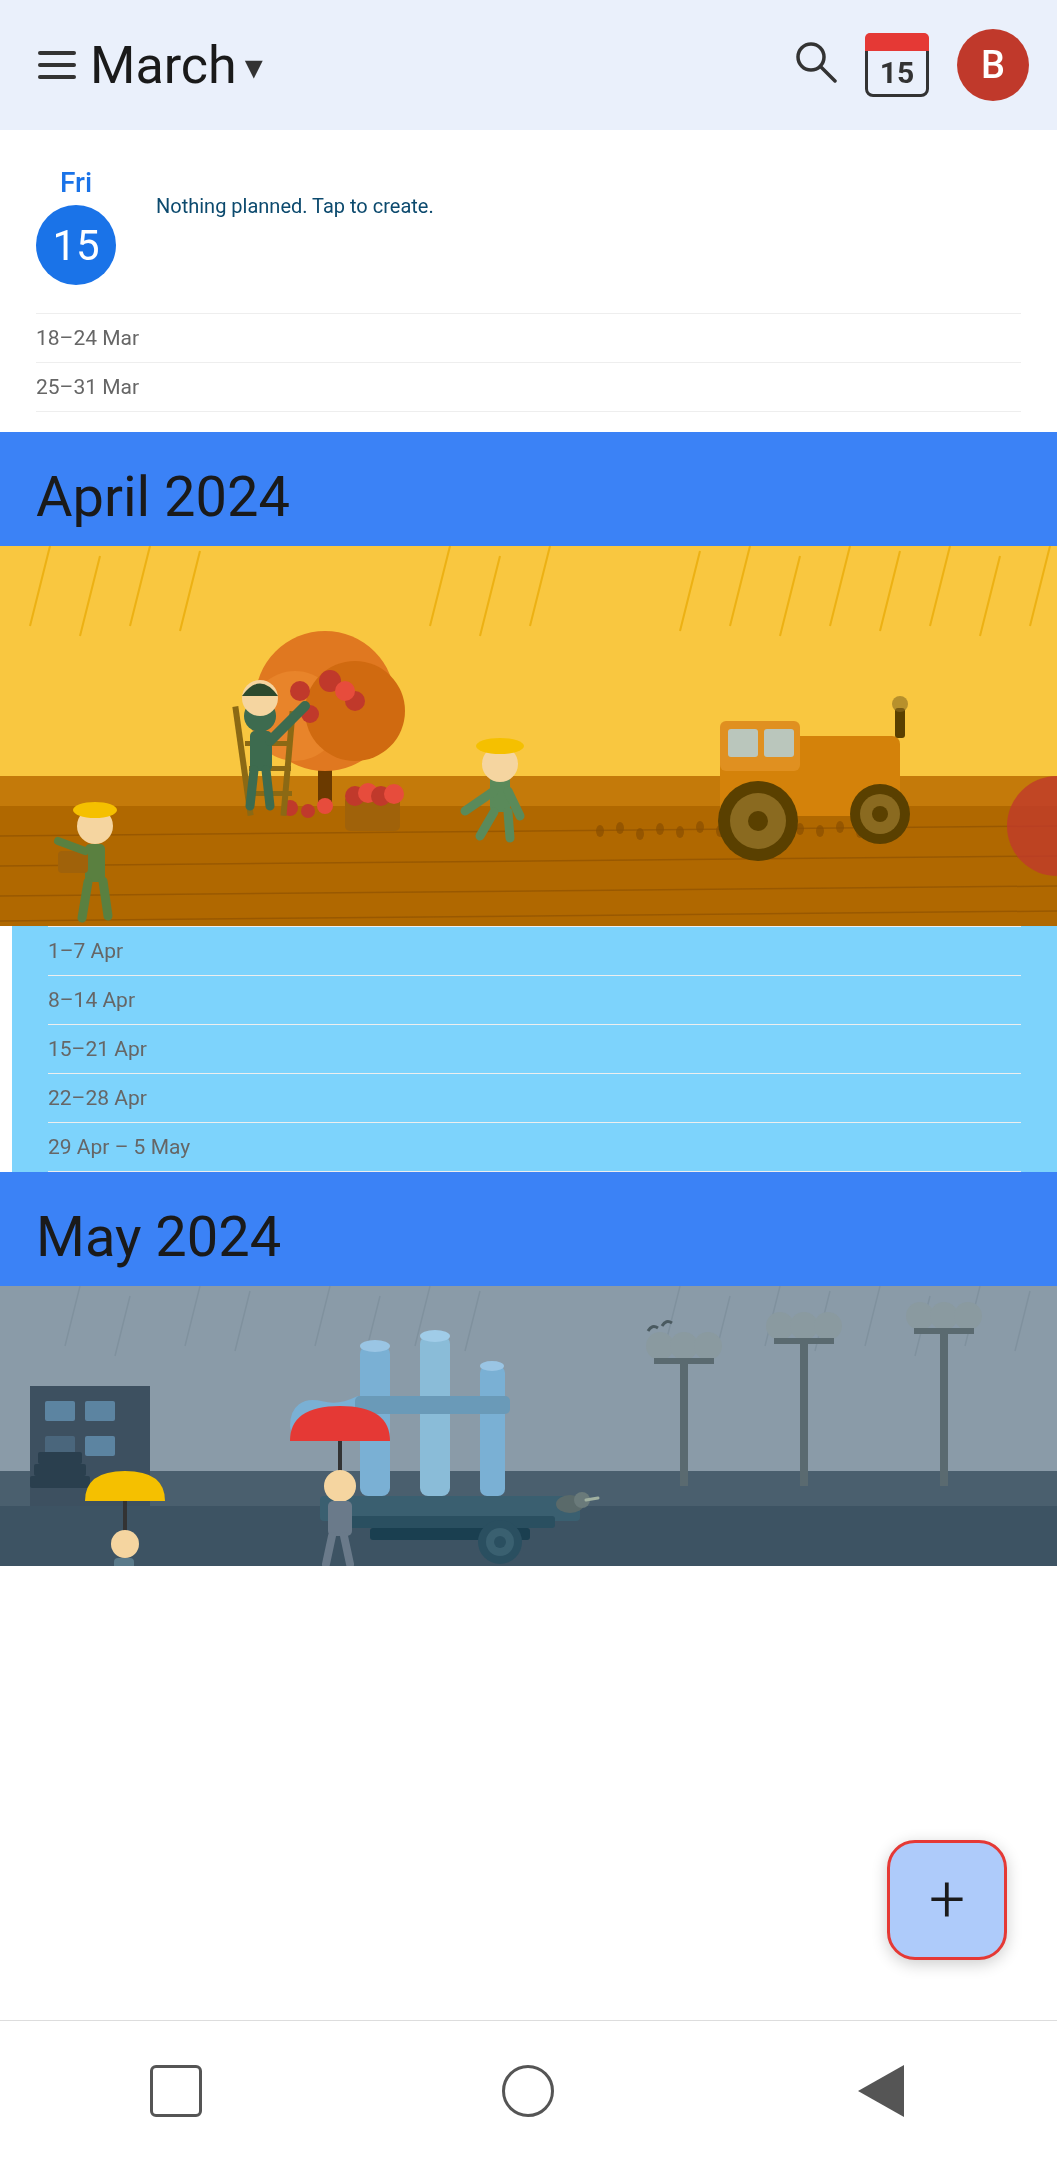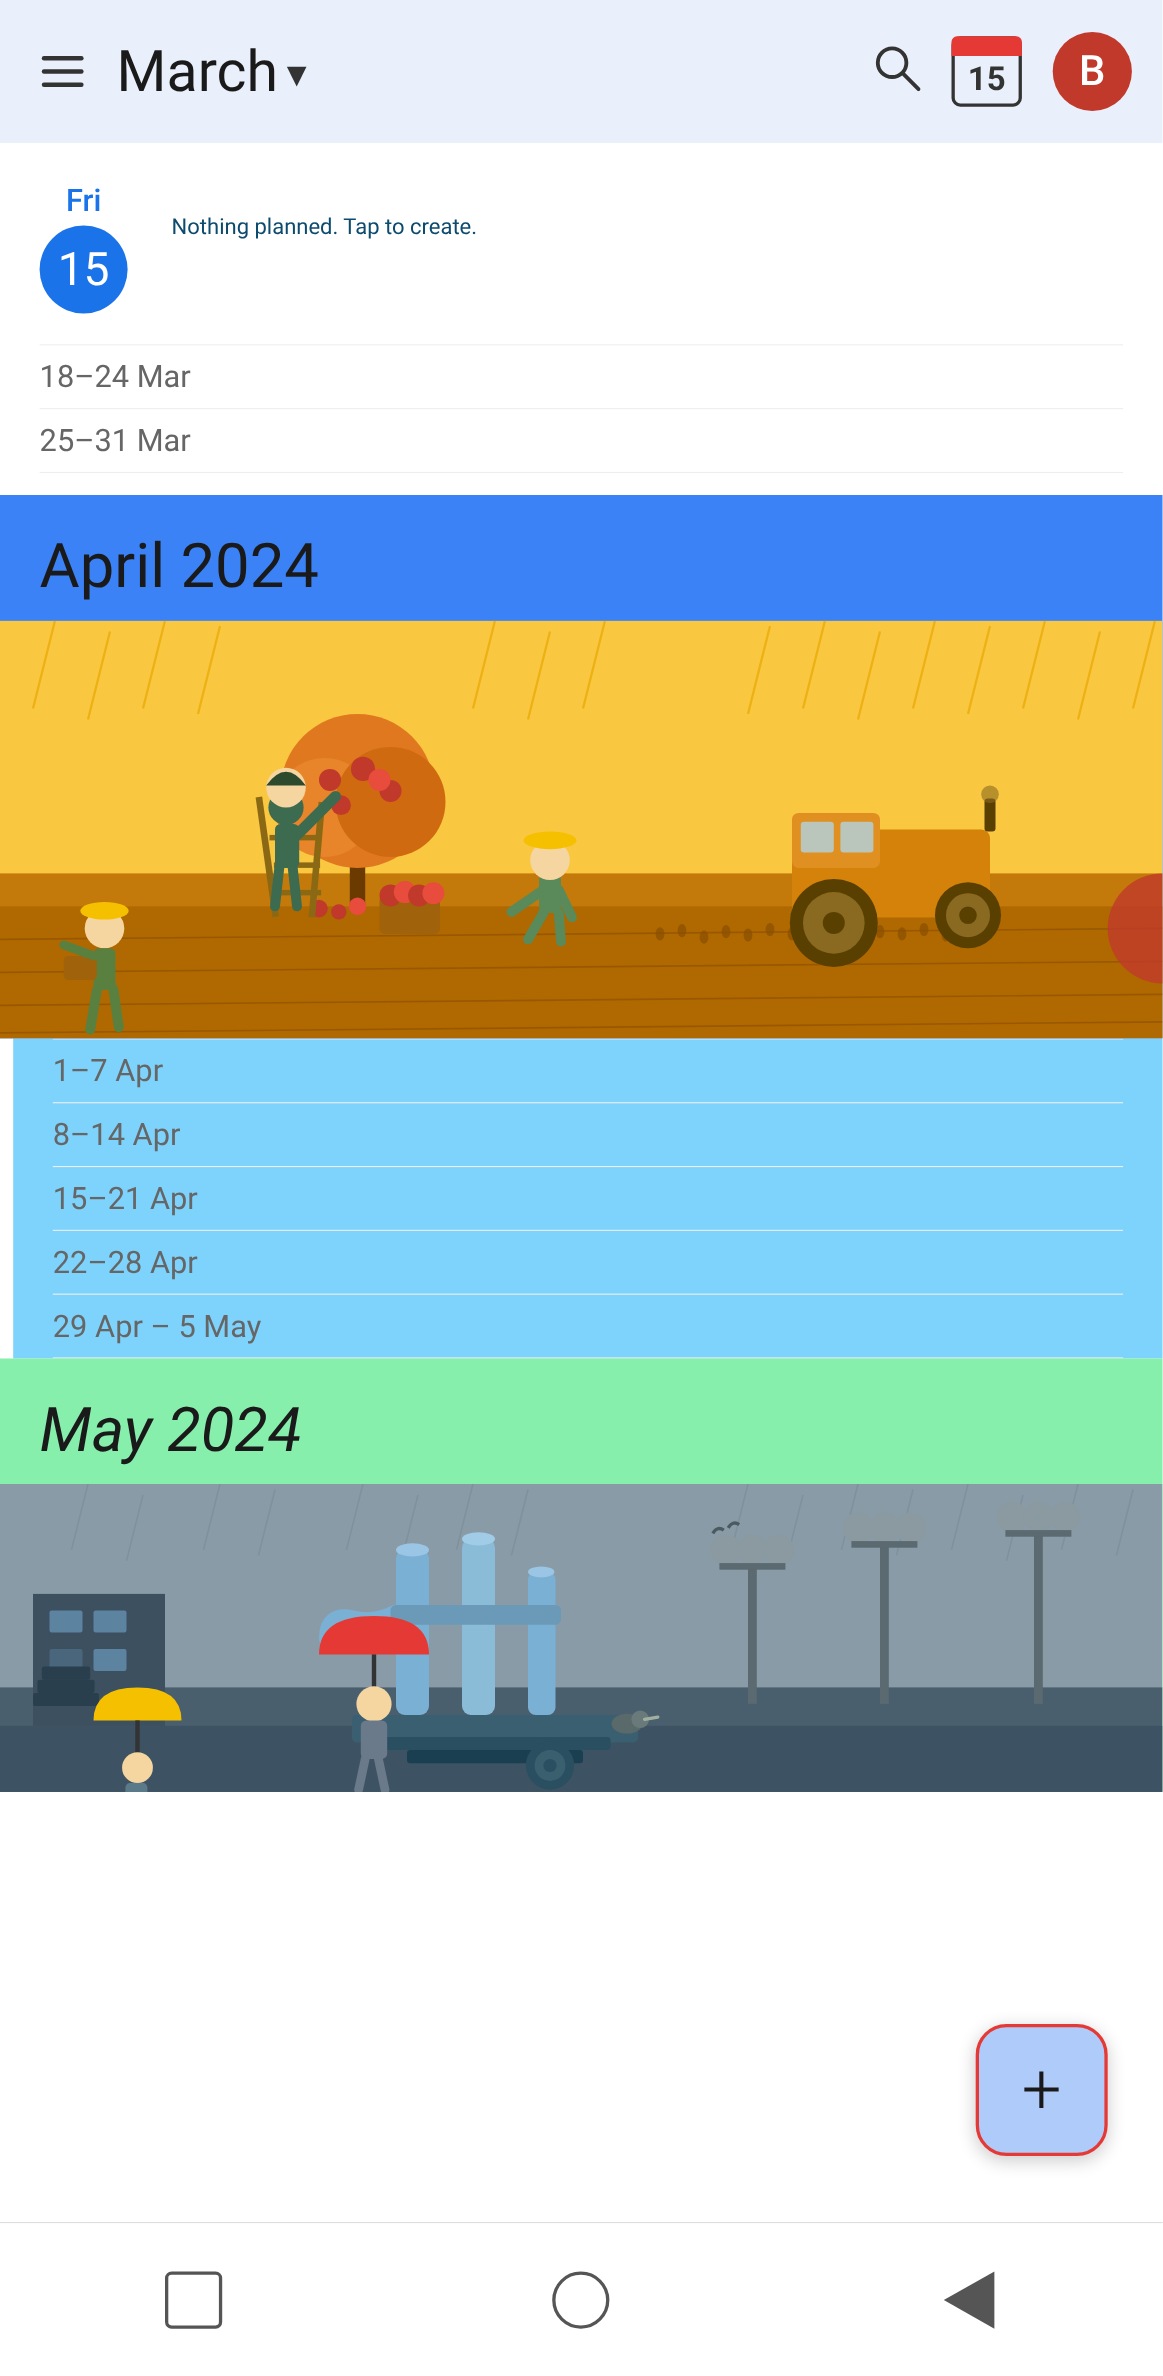--- a/index.html
+++ b/index.html
@@ -13,21 +13,21 @@
       overflow-x: hidden;
     }
 
     
     .header {
       background: #eaf0fb;
       display: flex;
       align-items: center;
       padding: 0 28px;
       height: 130px;
-      gap: 20px;
+      gap: 4px;
     }
     .hamburger-icon {
       display: flex;
       flex-direction: column;
       gap: 8px;
       cursor: pointer;
       padding: 10px;
     }
     .hamburger-icon span {
       display: block;
@@ -146,44 +146,43 @@
       color: #0c4a6e;
       padding-top: 28px;
       flex: 1;
     }
 
     
     .week-ranges {
       padding: 0 36px 20px 36px;
     }
     .week-range-item {
-      font-size: 28px;
+      font-size: 21px;
       color: #666;
       padding: 12px 0;
       border-top: 1px solid #eeeeee;
       cursor: pointer;
     }
     .week-range-item:last-child {
       border-bottom: 1px solid #eeeeee;
     }
 
     
     .month-banner {
       position: relative;
       width: 100%;
       overflow: hidden;
     }
     .month-banner-april {
       background: #3b82f6;
       min-height: 480px;
     }
     .month-banner-may {
-      background: #86efac;
+      background: #3b82f6;
       min-height: 380px;
-      font-style: italic;
     }
     .month-banner-title {
       font-size: 56px;
       font-weight: 400;
       color: #1a1a1a;
       padding: 32px 36px 16px 36px;
       position: relative;
       z-index: 2;
     }
 

